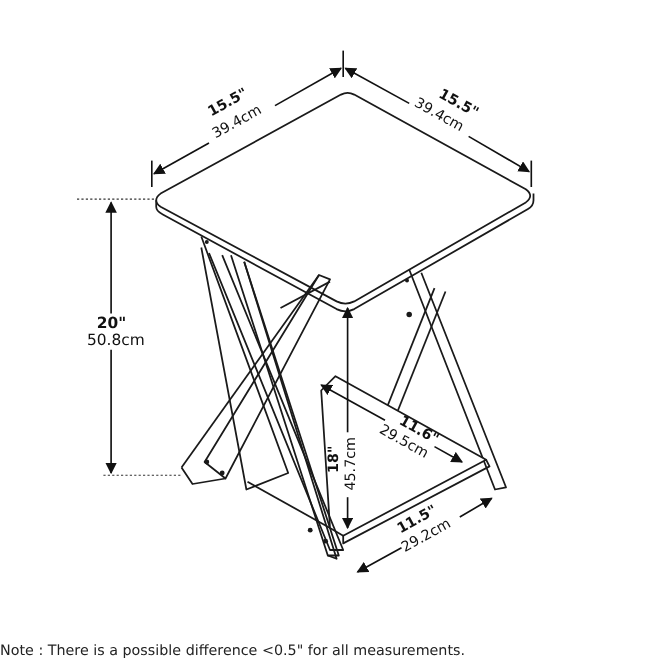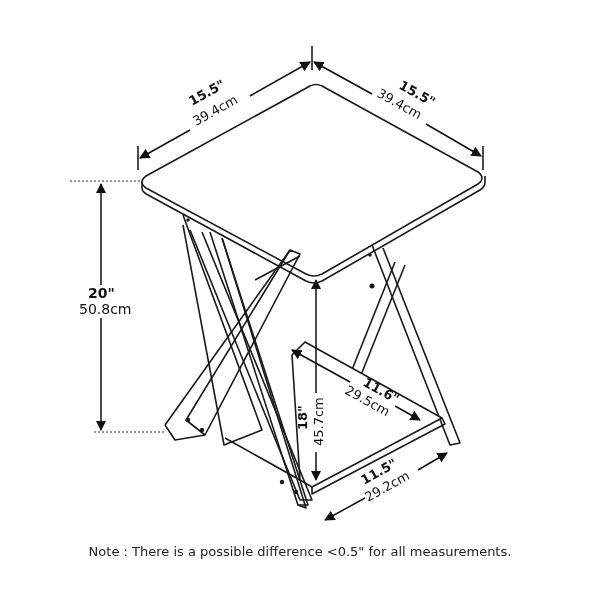--- a/index.html
+++ b/index.html
@@ -1,18 +1,18 @@
 <!DOCTYPE html>
 <html><head>
 <meta charset="utf-8">
 <style>
   html, body { margin:0; padding:0; background:#ffffff; }
   body { width:600px; height:600px; position:relative; overflow:hidden; font-family:"DejaVu Sans", sans-serif; }
   svg { position:absolute; left:0; top:0; }
-  .note { position:absolute; left:0; width:600px; top:544px; text-align:center; font-size:13px; color:#222; font-family:"DejaVu Sans", sans-serif; }
+  .note { position:absolute; left:0; width:600px; top:584px; font-size:13px; color:#222; font-family:"DejaVu Sans", sans-serif; }
 </style>
 </head>
 <body>
 
 <svg width="600" height="600" viewBox="0 0 600 600">
   <defs>
     <marker id="arr" viewBox="0 0 10 10" refX="9" refY="5" markerWidth="7" markerHeight="7" orient="auto-start-reverse">
       <path d="M0,0 L10,5 L0,10 z" fill="#111"></path>
     </marker>
   </defs>

